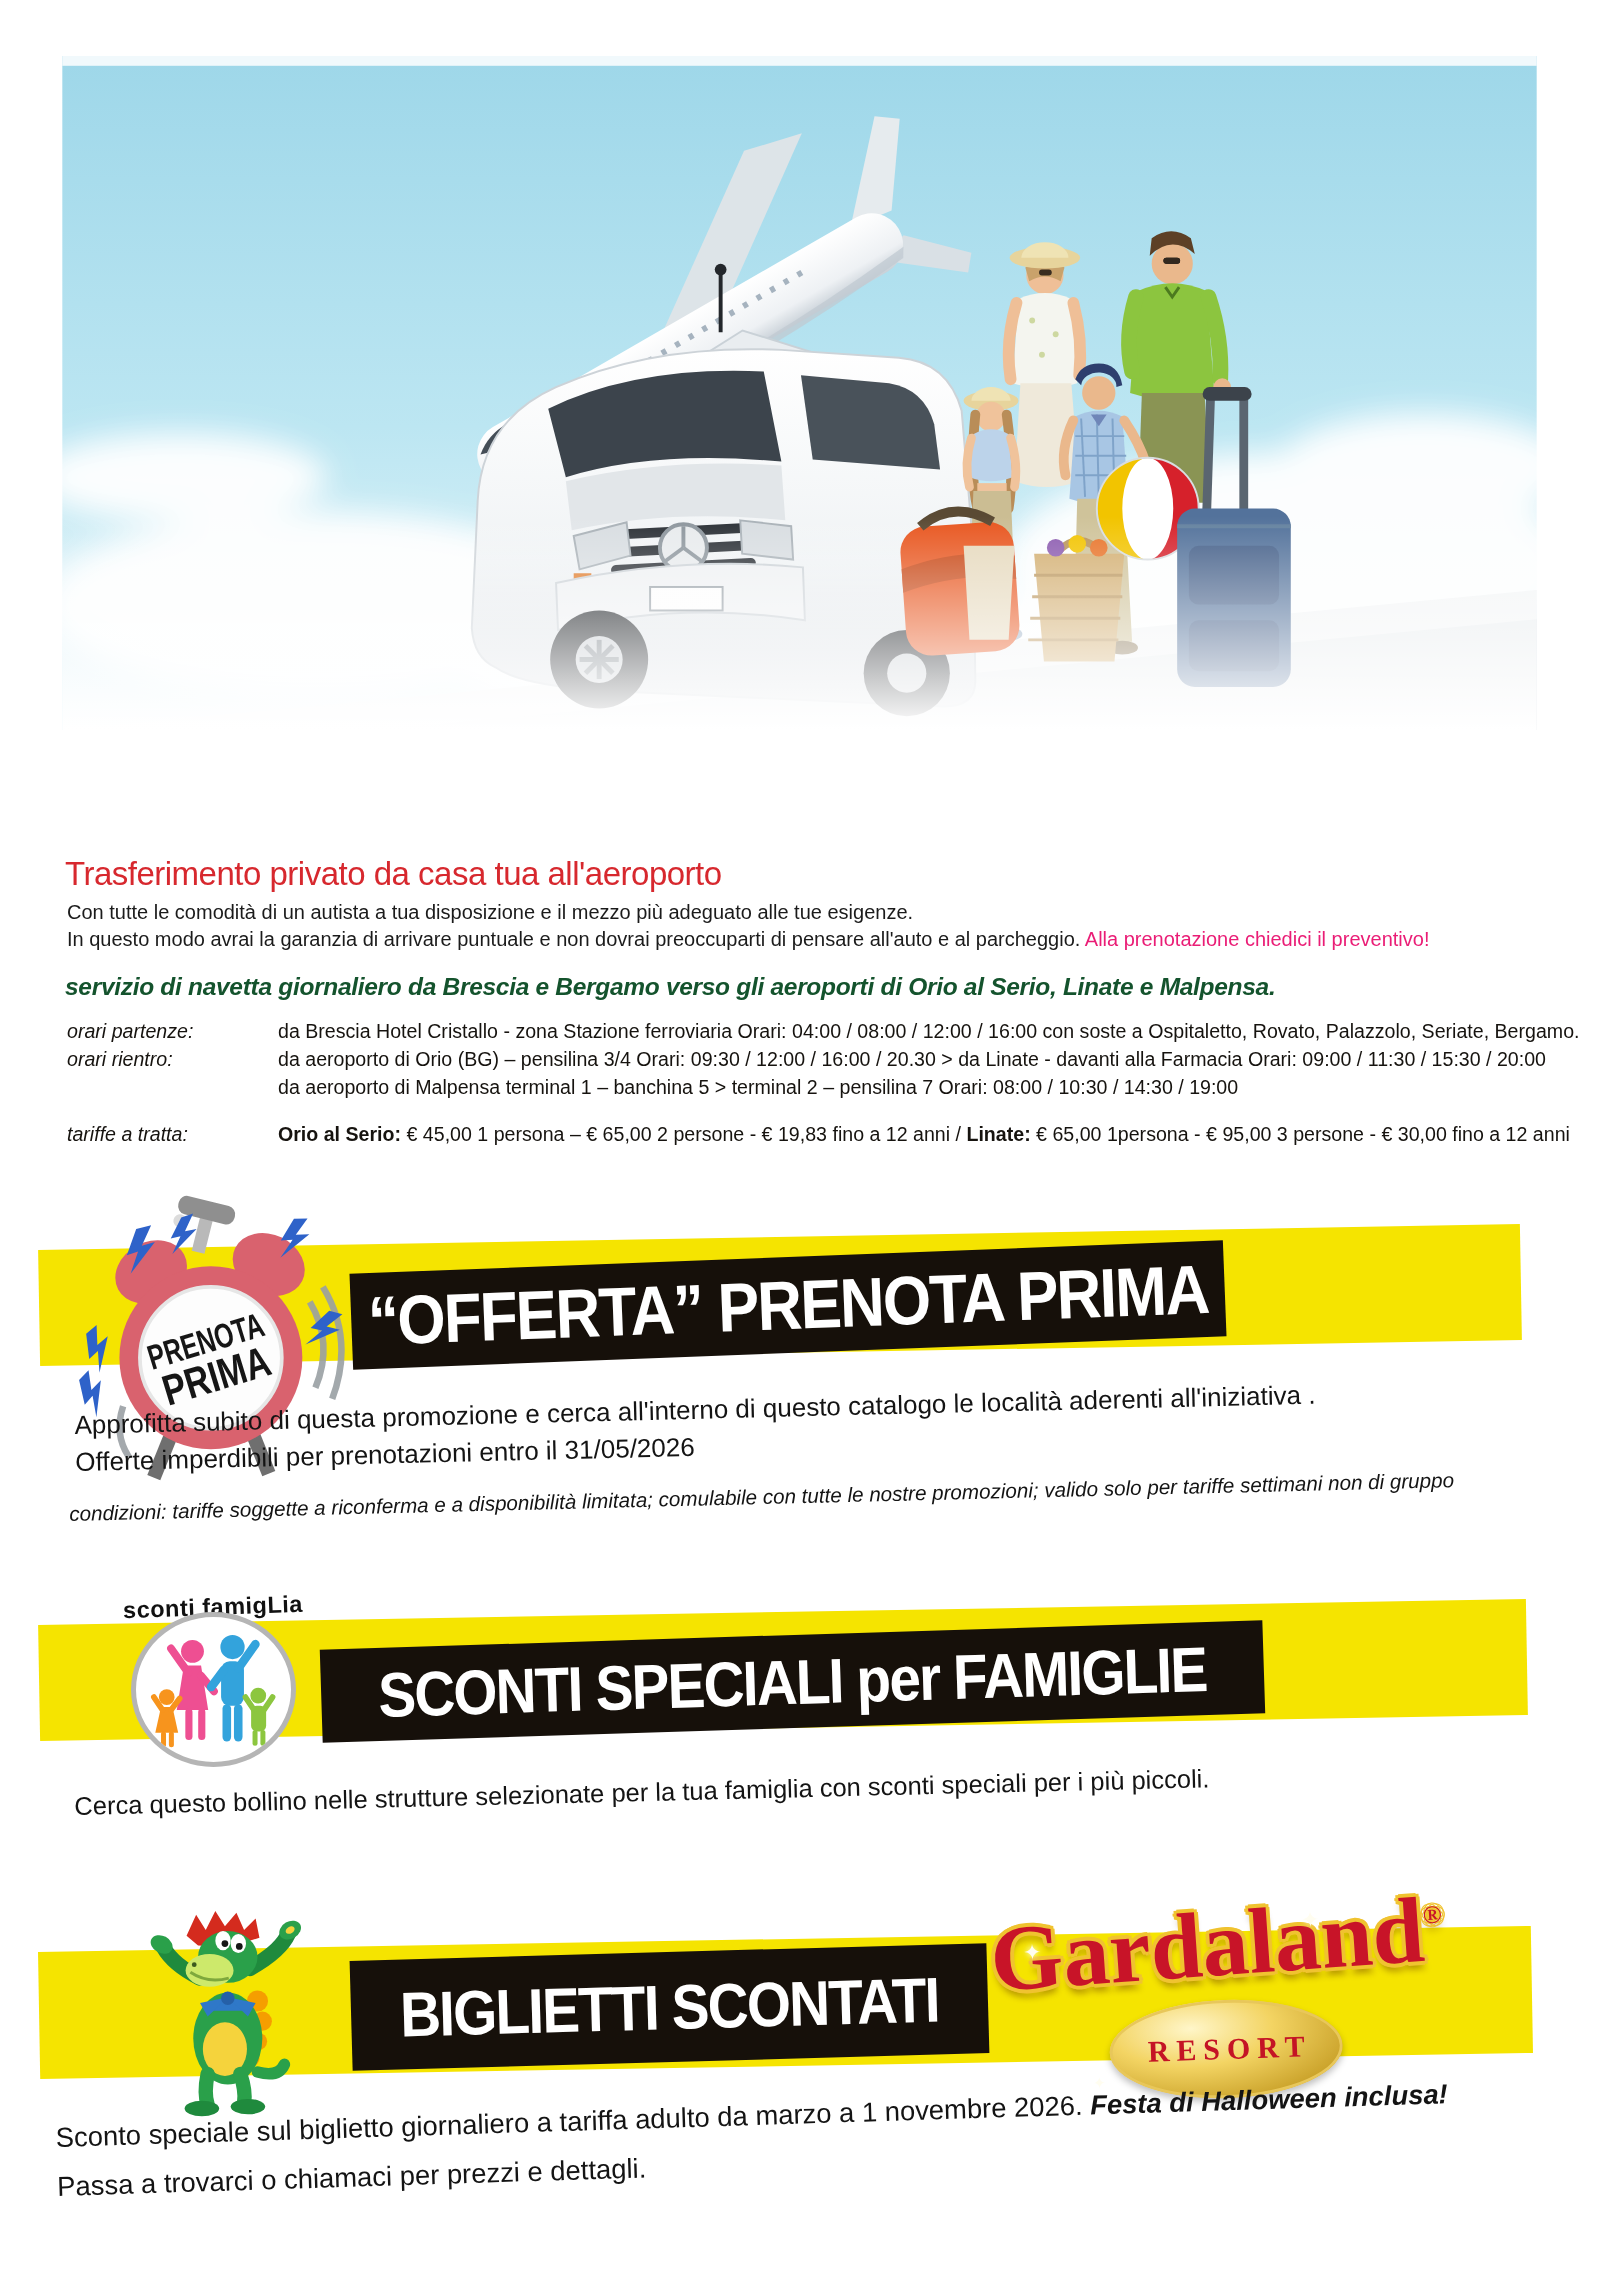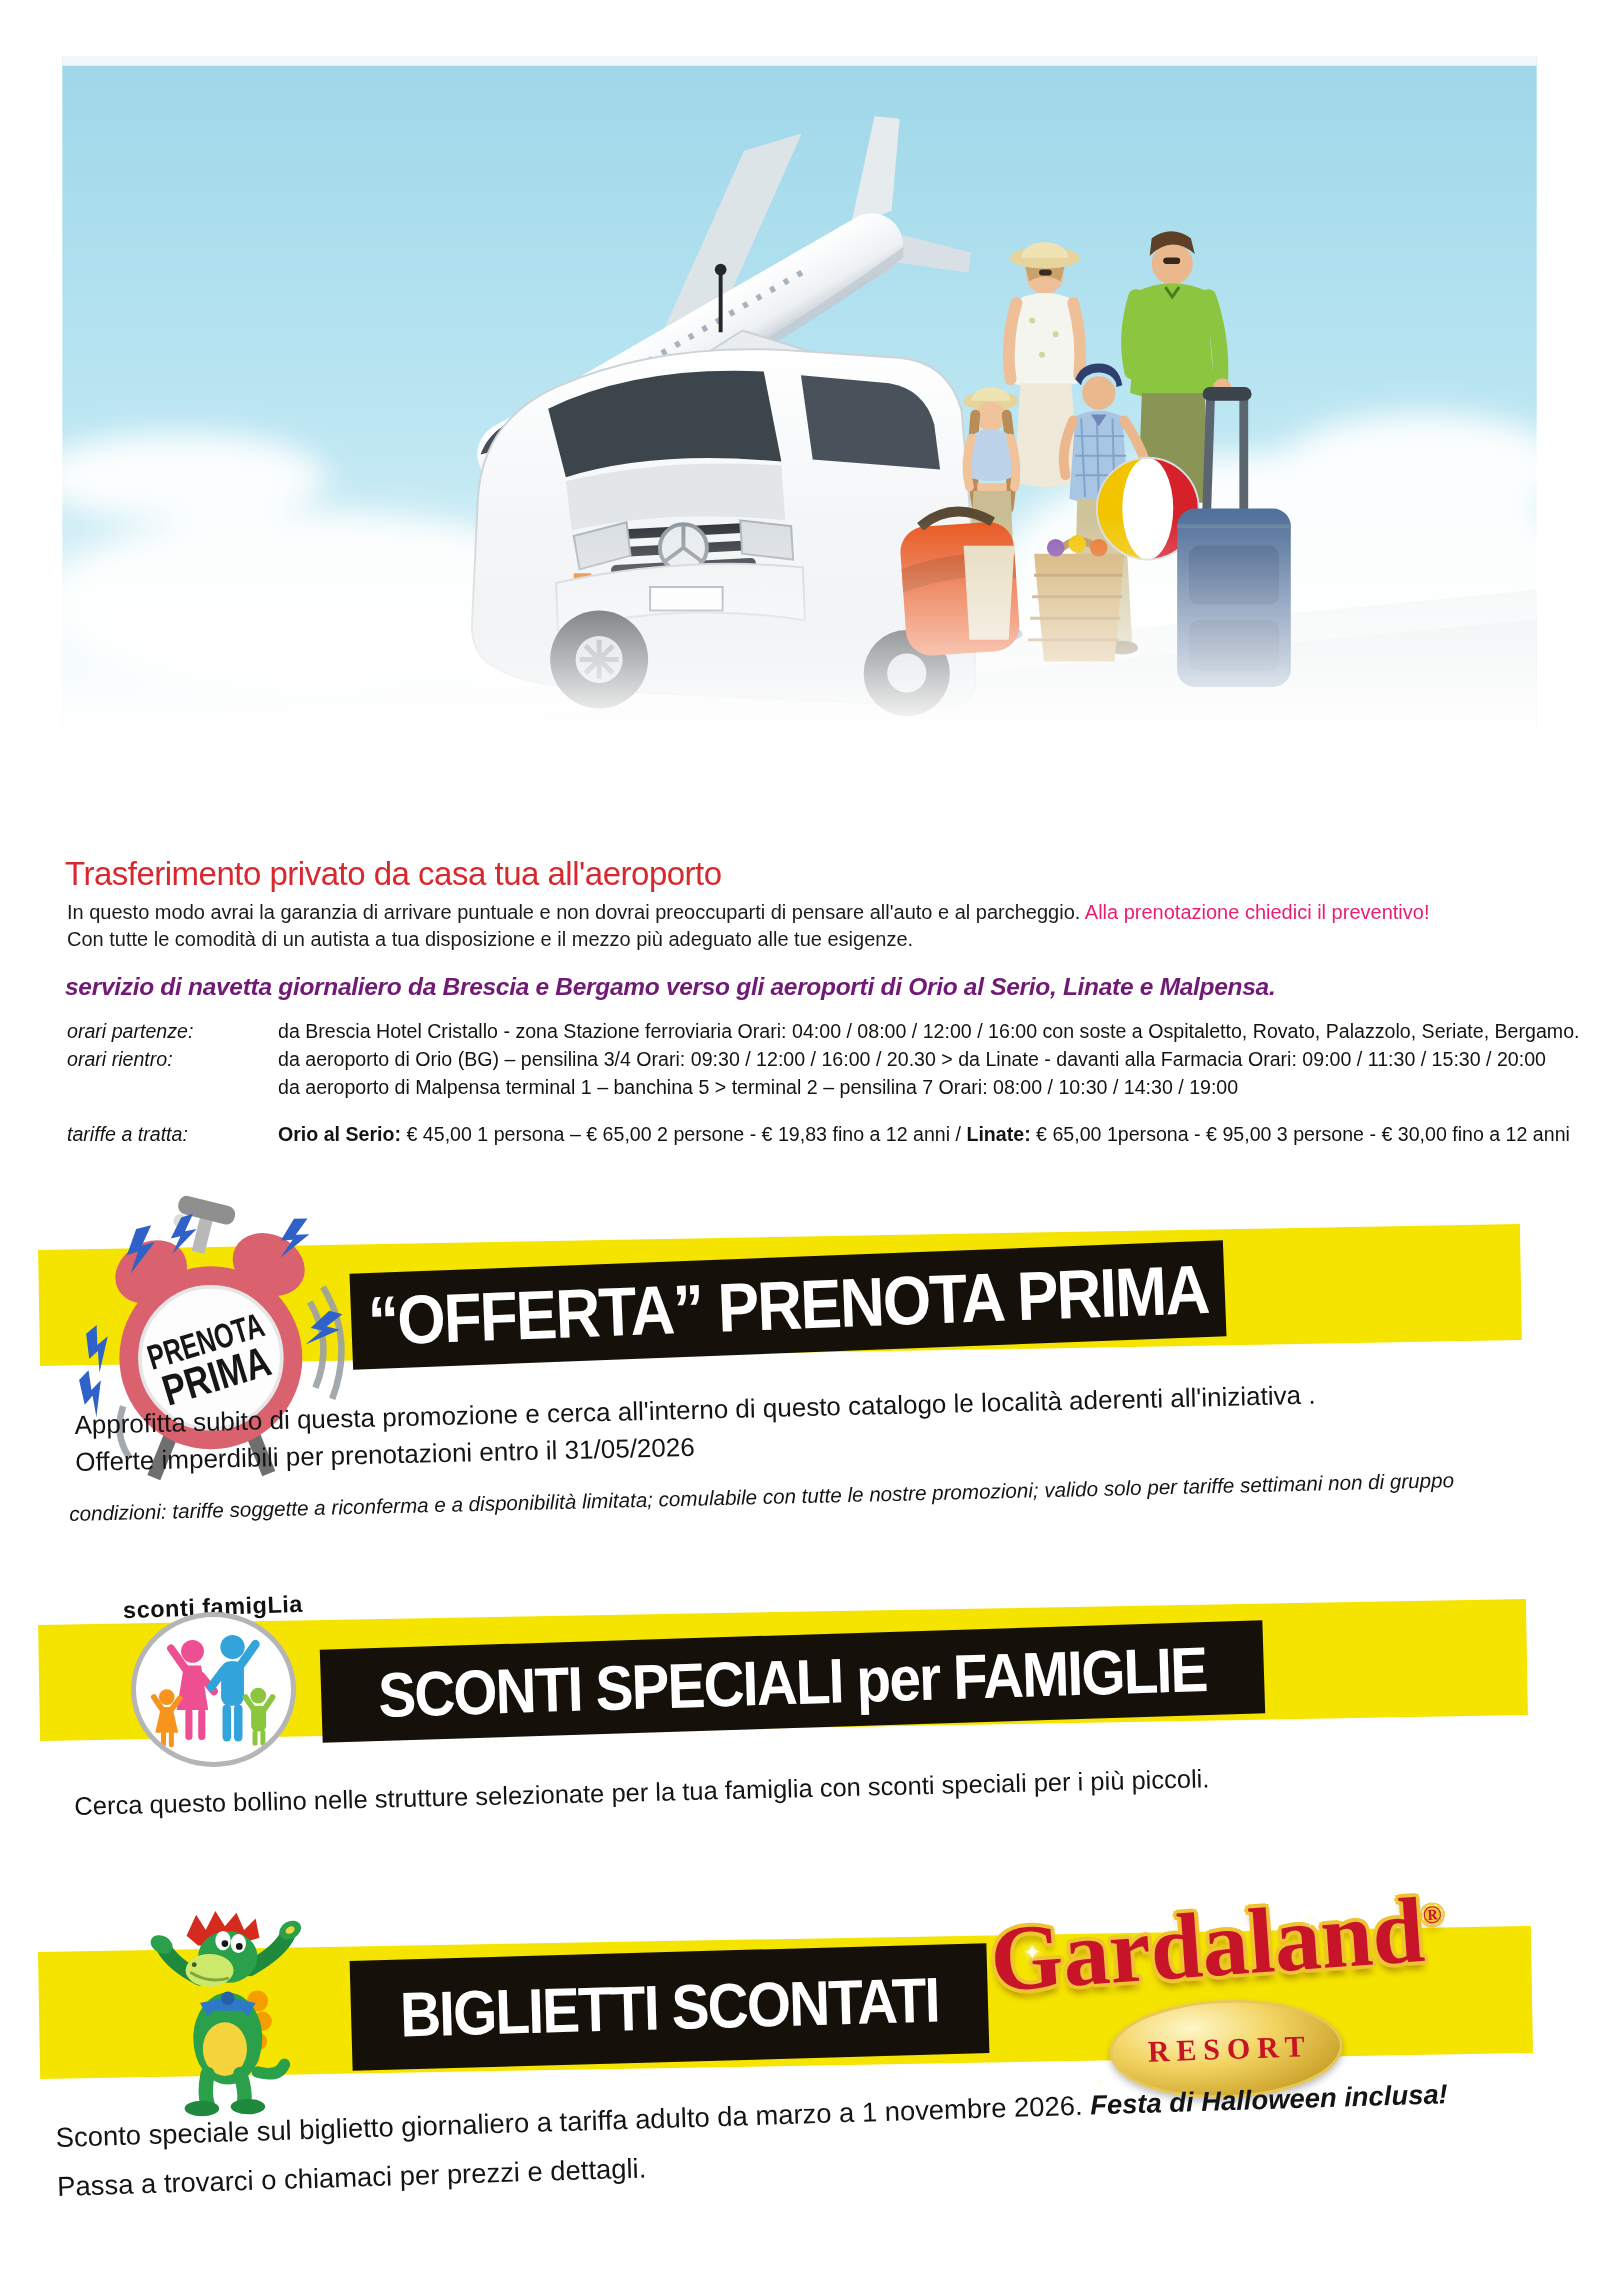--- a/index.html
+++ b/index.html
@@ -8,21 +8,21 @@
 
   
   .hero{left:62px;top:56px;width:1475px;height:674px;overflow:hidden;}
 
   
   .h-red{left:65px;top:855px;font-size:33px;font-weight:normal;color:#D7282E;letter-spacing:-0.5px;}
   .intro-p{left:67px;top:899px;font-size:20px;line-height:26.5px;color:#1b1b1b;}
   .pink{color:#EA1D76;}
 
   
-  .h-shuttle{left:65px;top:973px;font-size:24.5px;font-weight:bold;font-style:italic;color:#701a75;letter-spacing:-0.3px;}
+  .h-shuttle{left:65px;top:973px;font-size:24.5px;font-weight:bold;font-style:italic;color:#14532d;letter-spacing:-0.3px;}
   .sched{left:67px;top:1017px;width:1470px;font-size:19.6px;color:#16130f;}
   .srow{display:flex;line-height:28px;white-space:nowrap;gap:28px;}
   .srow.gap{margin-top:19px;}
   .slabel{flex:0 0 183px;font-style:italic;}
   .sval .b{font-weight:bold;}
 
   
   .band{background:#F5E400;}
   .band1{left:39px;top:1237px;width:1482px;height:116px;transform:rotate(-1deg);}
   .band2{left:39px;top:1612px;width:1488px;height:116px;transform:rotate(-1deg);}
@@ -269,22 +269,22 @@
         <line x1="1138" y1="480" x2="1254" y2="480" stroke="#64829f" stroke-width="4"></line>
       </g>
     </g>
 
     <rect x="0" y="470" width="1505" height="218" fill="url(#fadeWhite)"></rect>
   </svg>
 </div>
 
 <div class="abs h-red">Trasferimento privato da casa tua all'aeroporto</div>
 <div class="abs intro-p">
+  <div>Con tutte le comodità di un autista a tua disposizione e il mezzo più adeguato alle tue esigenze.</div>
   <div><span>In questo modo avrai la garanzia di arrivare puntuale e non dovrai preoccuparti di pensare all'auto e al parcheggio. </span><span class="pink">Alla prenotazione chiedici il preventivo!</span></div>
-  <div>Con tutte le comodità di un autista a tua disposizione e il mezzo più adeguato alle tue esigenze.</div>
 </div>
 
 <div class="abs h-shuttle">servizio di navetta giornaliero da Brescia e Bergamo verso gli aeroporti di Orio al Serio, Linate e Malpensa.</div>
 <div class="abs sched">
   <div class="srow">
     <span class="slabel">orari partenze:</span>
     <span class="sval"><span>da Brescia Hotel Cristallo - zona Stazione ferroviaria Orari: 04:00 / 08:00 / 12:00 / 16:00 con soste a Ospitaletto, Rovato, Palazzolo, Seriate, Bergamo.</span></span>
   </div>
   <div class="srow">
     <span class="slabel">orari rientro:</span>

